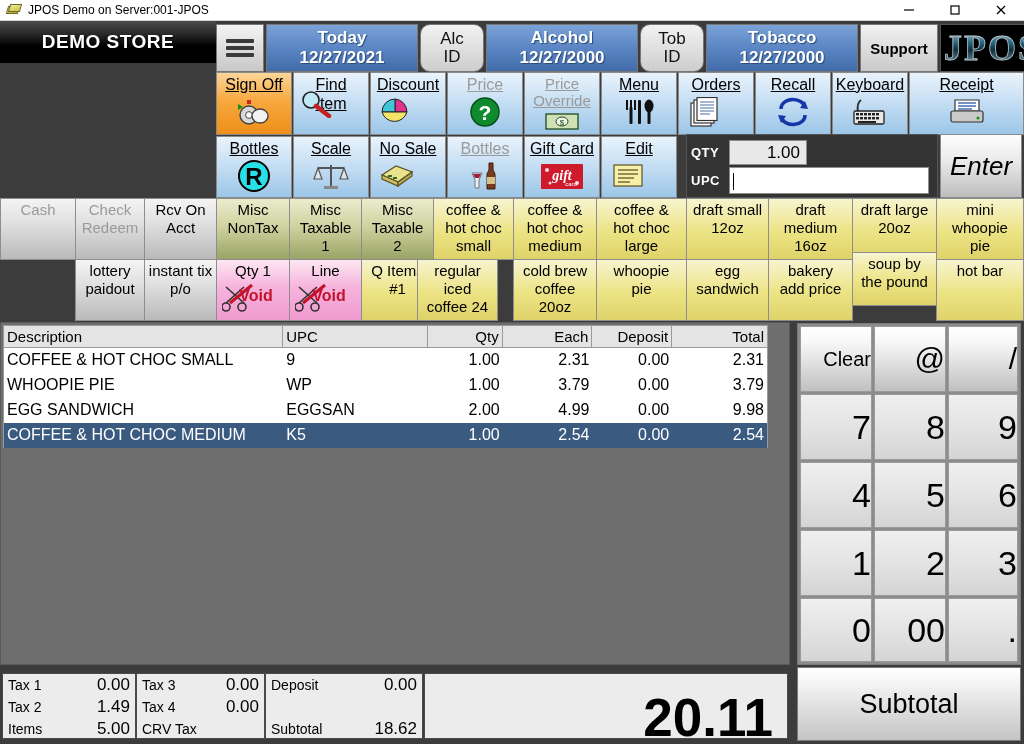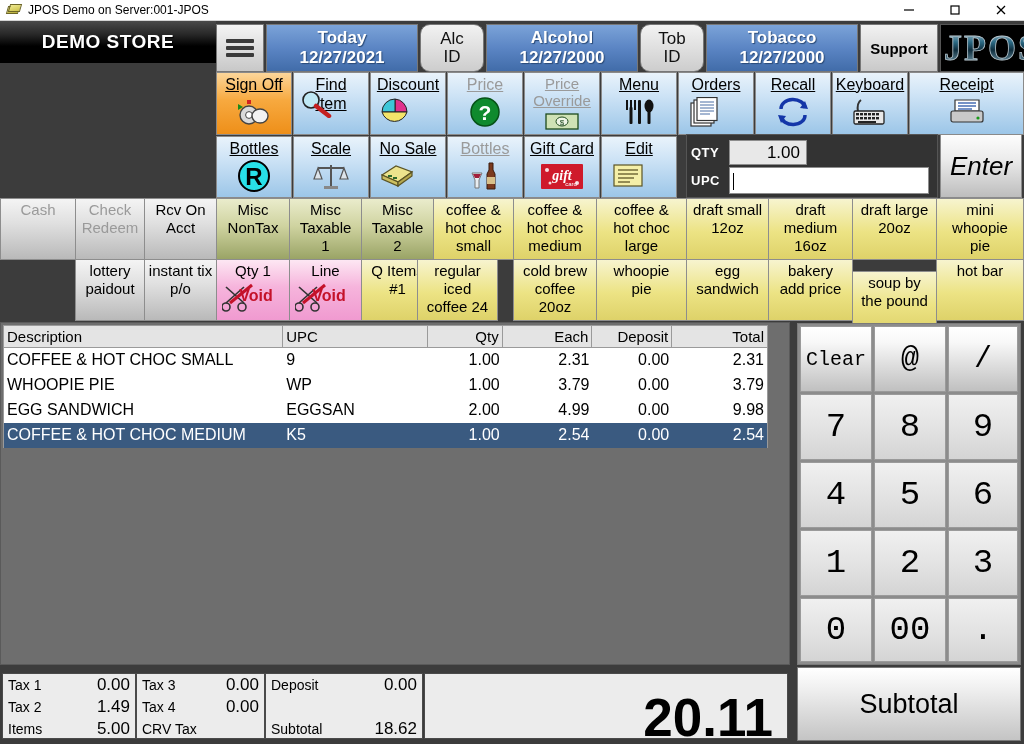--- a/index.html
+++ b/index.html
@@ -199,23 +199,22 @@
   .c-tot  { width: 95px;  text-align: right; }
 
   
   .keypad {
     position: absolute; left: 797px; top: 323px; width: 224px; height: 342px;
     border: 1px solid #7a7a7a; background: #8c8c8c; padding: 2px;
   }
   .kbtn {
     position: absolute; border: 1px solid #9a9a9a;
     background: linear-gradient(180deg,#f0f0f0 0%,#e2e2e2 55%,#d4d4d4 100%);
-    display: flex; align-items: center; justify-content: center;
+    display: flex; align-items: center; justify-content: flex-end;
     color: #000;
-    font-family: Liberation Mono, monospace;
   }
   .kbtn.top {
     background: linear-gradient(180deg,#ffffff 0%,#f7f7f7 25%,#c0c0c0 100%);
   }
   .kbtn .kn { font-size: 34px; }
   .kbtn .kn.sm { font-size: 20px; }
   .kbtn .kn.md { font-size: 30px; }
 
   
   .footer {
@@ -692,21 +691,21 @@
 pie</div>
       </div>
     <div class="dkey k-yellow" style="left:686px;top:61px;width:83px;height:62px">
         <div class="dl" style="white-space:pre-line">egg
 sandwich</div>
       </div>
     <div class="dkey k-yellow" style="left:768px;top:61px;width:85px;height:62px">
         <div class="dl" style="white-space:pre-line">bakery
 add price</div>
       </div>
-    <div class="dkey k-yellow" style="left:852px;top:73px;width:85px;height:62px">
+    <div class="dkey k-yellow" style="left:852px;top:54px;width:85px;height:54px">
         <div class="dl" style="white-space:pre-line">soup by
 the pound</div>
       </div>
     <div class="dkey k-yellow" style="left:936px;top:61px;width:88px;height:62px">
         <div class="dl" style="white-space:pre-line">hot bar</div>
       </div>
   </div>
 
   <div class="receipt">
     <div class="rc-head">

